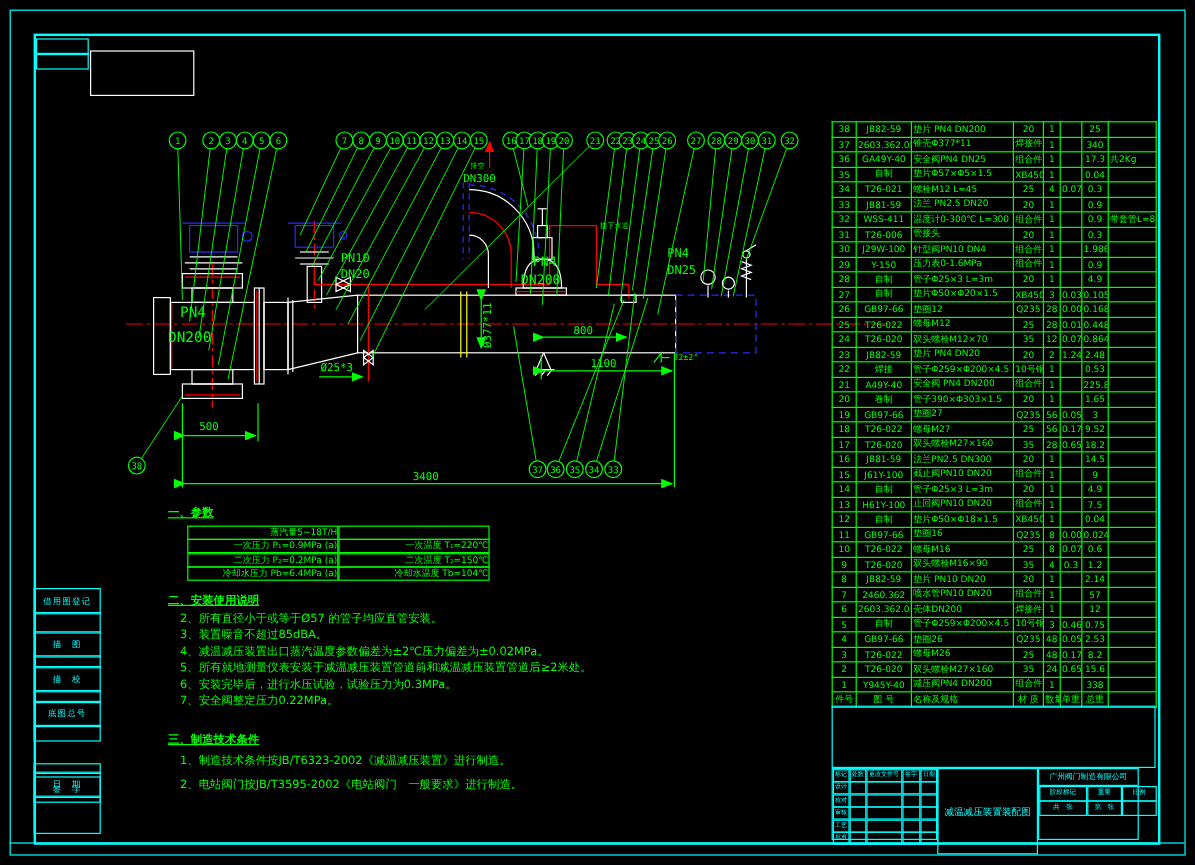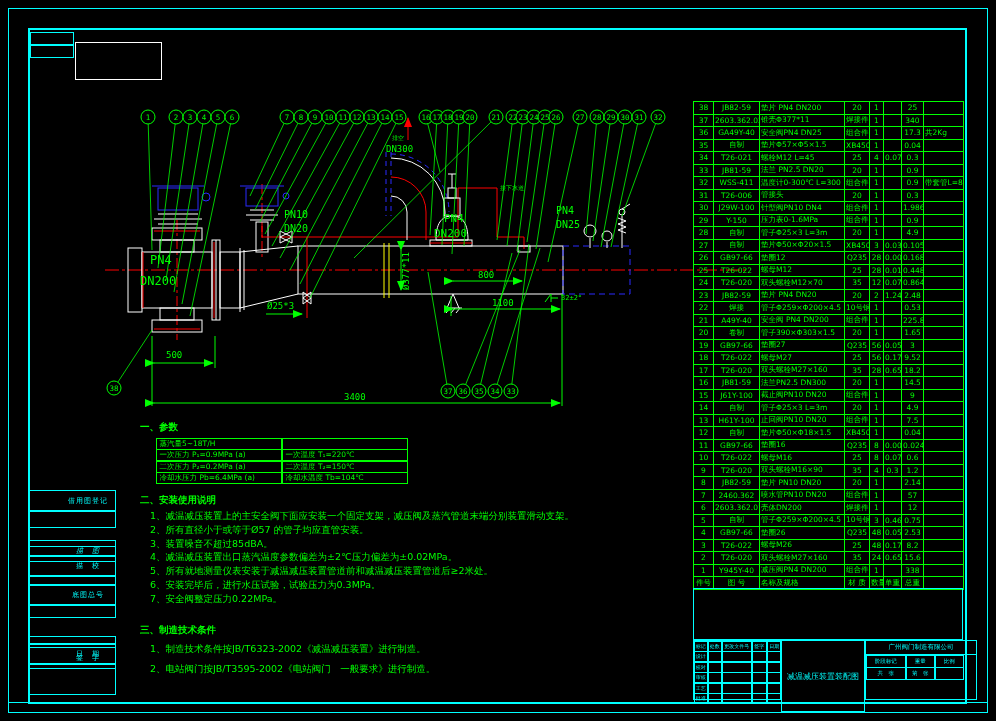--- a/index.html
+++ b/index.html
@@ -10,47 +10,47 @@
   
   #outer-frame{left:8px;top:8px;width:978px;height:703px;border:1px solid #00ffff;}
   #inner-frame{left:28px;top:28px;width:935px;height:672px;border:2px solid #00ffff;}
   #bottom-extra-line{left:8px;top:702px;width:979px;height:0;border-top:1px solid #00ffff;}
   #tl-box-a{left:30px;top:32px;width:42px;height:12px;}
   #tl-box-b{left:30px;top:44px;width:42px;height:12px;}
   #tl-white-box{left:75px;top:42px;width:85px;height:36px;border:1px solid #ffffff;}
   
   .mg-cell{position:absolute;left:28px;width:54px;border:1px solid #00ffff;color:#00ffff;
            font-size:7px;display:flex;align-items:center;justify-content:center;
-           letter-spacing:1px;overflow:hidden;padding-left:32px;}
+           letter-spacing:1px;overflow:hidden;}
   
   #notes{left:140px;top:421px;width:530px;color:#00ff00;}
-  .nt{font-size:9.5px;font-weight:bold;margin-bottom:2px;}
+  .nt{font-size:9.5px;font-weight:bold;margin-bottom:2px;text-decoration:underline;}
   .note-line{font-size:9.5px;line-height:13.8px;white-space:nowrap;margin-left:10px;}
   .note-line.big{line-height:20px;}
   #param-table{margin:4px 0 10px 16px;width:252px;}
-  .pt-row{display:grid;grid-template-columns:126px 126px;}
+  .pt-row{display:grid;grid-template-columns:126px 126px;text-align:right;}
   .pt-cell{border:1px solid #00ff00;height:10px;font-size:7.5px;line-height:10px;
            padding-left:3px;white-space:nowrap;overflow:hidden;margin:-0.5px 0 0 -0.5px;}
   #notes .s3{margin-top:18px;}
   
   #parts-table{position:absolute;left:693px;top:101px;width:270px;border-collapse:collapse;
                table-layout:fixed;}
   #parts-table td{border:1px solid #00ff00;color:#00ff00;font-size:7.5px;height:11.5px;
                   padding:0 1px;overflow:hidden;white-space:nowrap;}
   #parts-table td.c{text-align:center;}
   
   .tb{border:1px solid #00ffff;color:#00ffff;position:absolute;box-sizing:border-box;}
   #tb-top{left:693px;top:588px;width:270px;height:52px;}
   #tb-sign{left:693px;top:640px;width:88px;height:60px;}
   .sg-row{display:grid;grid-template-columns:14px 14px 30px 15px 15px;}
   .sg-cell{border:1px solid #00ffff;height:9px;font-size:5px;line-height:9px;text-align:center;
            overflow:hidden;margin:-0.5px 0 0 -0.5px;color:#00ffff;}
   #tb-title{left:781px;top:640px;width:84px;height:72px;display:flex;align-items:center;
             justify-content:center;font-size:8px;text-align:center;}
-  #tb-right{left:865px;top:640px;width:112px;height:60px;}
+  #tb-right{left:865px;top:640px;width:84px;height:60px;}
   #tb-company{height:13px;font-size:6.5px;line-height:13px;text-align:center;overflow:hidden;
               border-bottom:1px solid #00ffff;color:#00ffff;white-space:nowrap;}
   .mini-row{display:grid;grid-template-columns:40px 29px 29px;}
   .mini-cell{border:1px solid #00ffff;height:11px;font-size:5.5px;line-height:11px;
              text-align:center;overflow:hidden;margin:-0.5px 0 0 -0.5px;color:#00ffff;}
   svg text{font-family:"DejaVu Sans Mono",monospace;}
 </style>
 </head>
 <body>
 
@@ -59,21 +59,21 @@
   <div class="abs" id="outer-frame"></div>
   <div class="abs" id="inner-frame"></div>
   <div class="abs" id="bottom-extra-line"></div>
   <div class="abs cy" id="tl-box-a"></div>
   <div class="abs cy" id="tl-box-b"></div>
   <div class="abs" id="tl-white-box"></div>
 
   <div id="left-margin">
       <div class="mg-cell" style="top: 490px; height: 20px;">借用图登记</div>
       <div class="mg-cell" style="top: 510px; height: 16px;"></div>
-      <div class="mg-cell" style="top: 540px; height: 20px; font-style: italic;">描　图</div>
+      <div class="mg-cell" style="top: 526px; height: 20px;">描　图</div>
       <div class="mg-cell" style="top: 546px; height: 9px;"></div>
       <div class="mg-cell" style="top: 555px; height: 20px;">描　校</div>
       <div class="mg-cell" style="top: 575px; height: 9px;"></div>
       <div class="mg-cell" style="top: 584px; height: 20px;">底图总号</div>
       <div class="mg-cell" style="top: 604px; height: 12px;"></div>
       <div class="mg-cell" style="top: 616px; height: 20px; margin-top: 31px;">签　字</div>
       <div class="mg-cell" style="top: 636px; height: 7px;"></div>
       <div class="mg-cell" style="top: 643px; height: 20px;">日　期</div>
       <div class="mg-cell" style="top: 663px; height: 30px;"></div>
     </div>
@@ -378,21 +378,20 @@
           <div class="pt-cell">二次压力  P₂=0.2MPa (a)</div>
           <div class="pt-cell">二次温度  T₂=150℃</div>
         </div>
         <div class="pt-row">
           <div class="pt-cell">冷却水压力 Pb=6.4MPa (a)</div>
           <div class="pt-cell">冷却水温度 Tb=104℃</div>
         </div>
       </div>
     <div class="nt">二、安装使用说明</div>
     <div id="notes2">
-        <div class="note-line">1、减温减压装置上的主安全阀下面应安装一个固定支架，减压阀及蒸汽管道末端分别装置滑动支架。</div>
         <div class="note-line">2、所有直径小于或等于Ø57 的管子均应直管安装。</div>
         <div class="note-line">3、装置噪音不超过85dBA。</div>
         <div class="note-line">4、减温减压装置出口蒸汽温度参数偏差为±2℃压力偏差为±0.02MPa。</div>
         <div class="note-line">5、所有就地测量仪表安装于减温减压装置管道前和减温减压装置管道后≥2米处。</div>
         <div class="note-line">6、安装完毕后，进行水压试验，试验压力为0.3MPa。</div>
         <div class="note-line">7、安全阀整定压力0.22MPa。</div>
       </div>
     <div class="nt s3">三、制造技术条件</div>
     <div id="notes3">
         <div class="note-line big">1、制造技术条件按JB/T6323-2002《减温减压装置》进行制造。</div>

